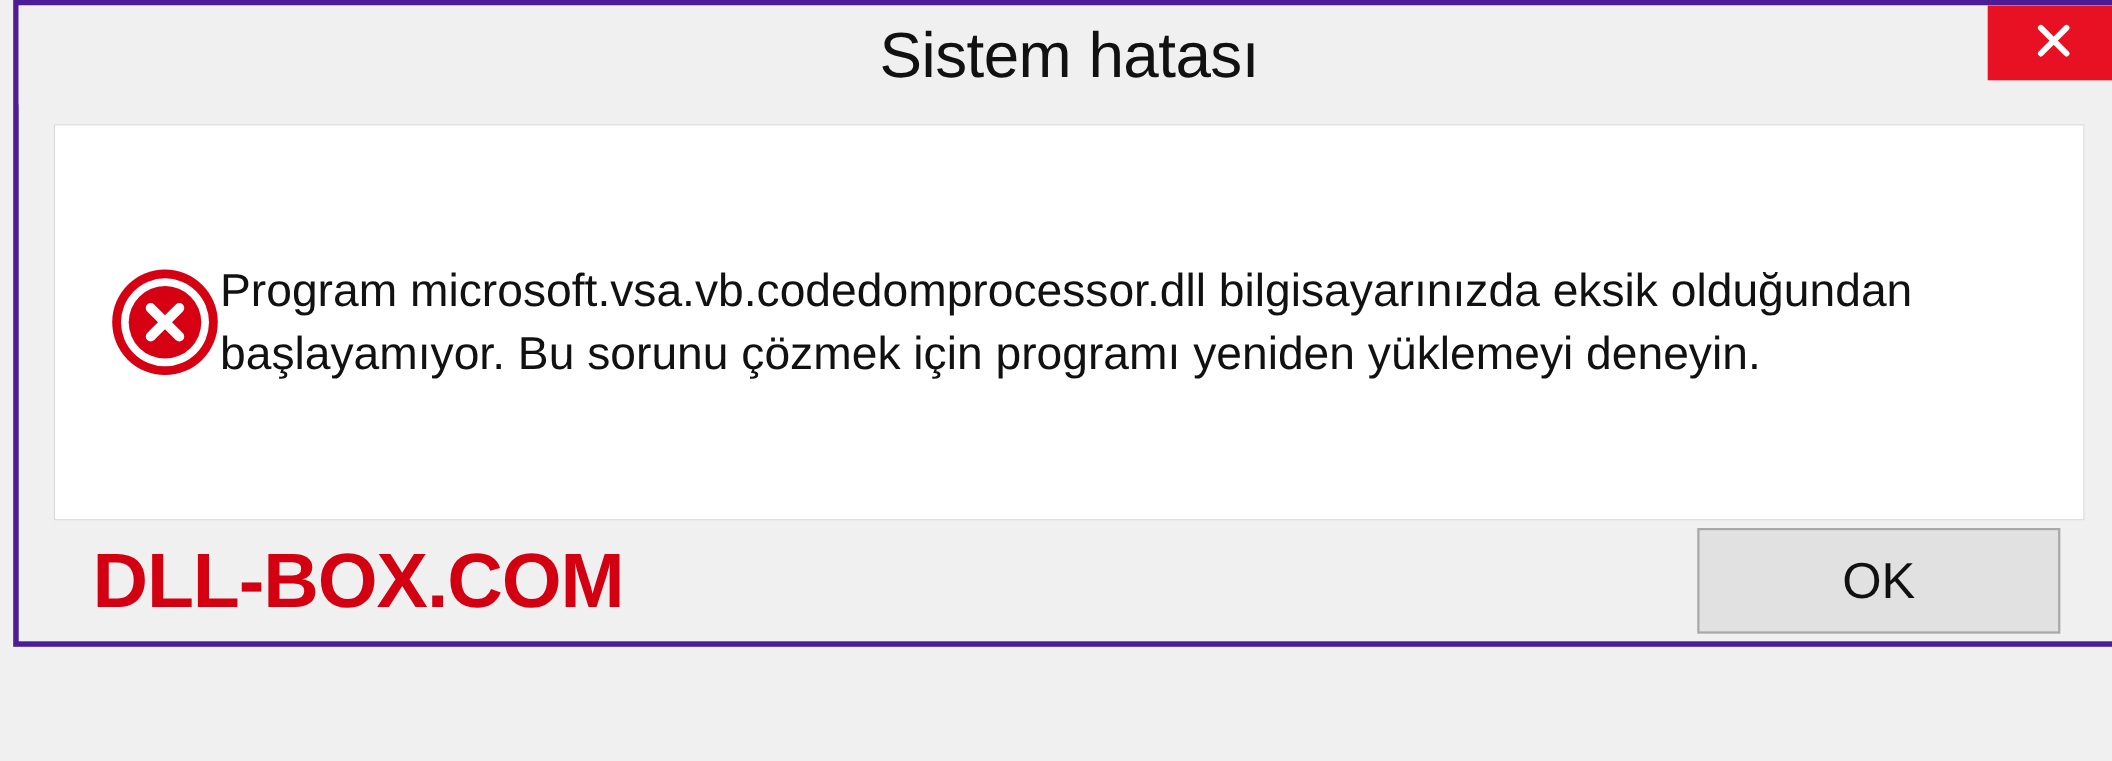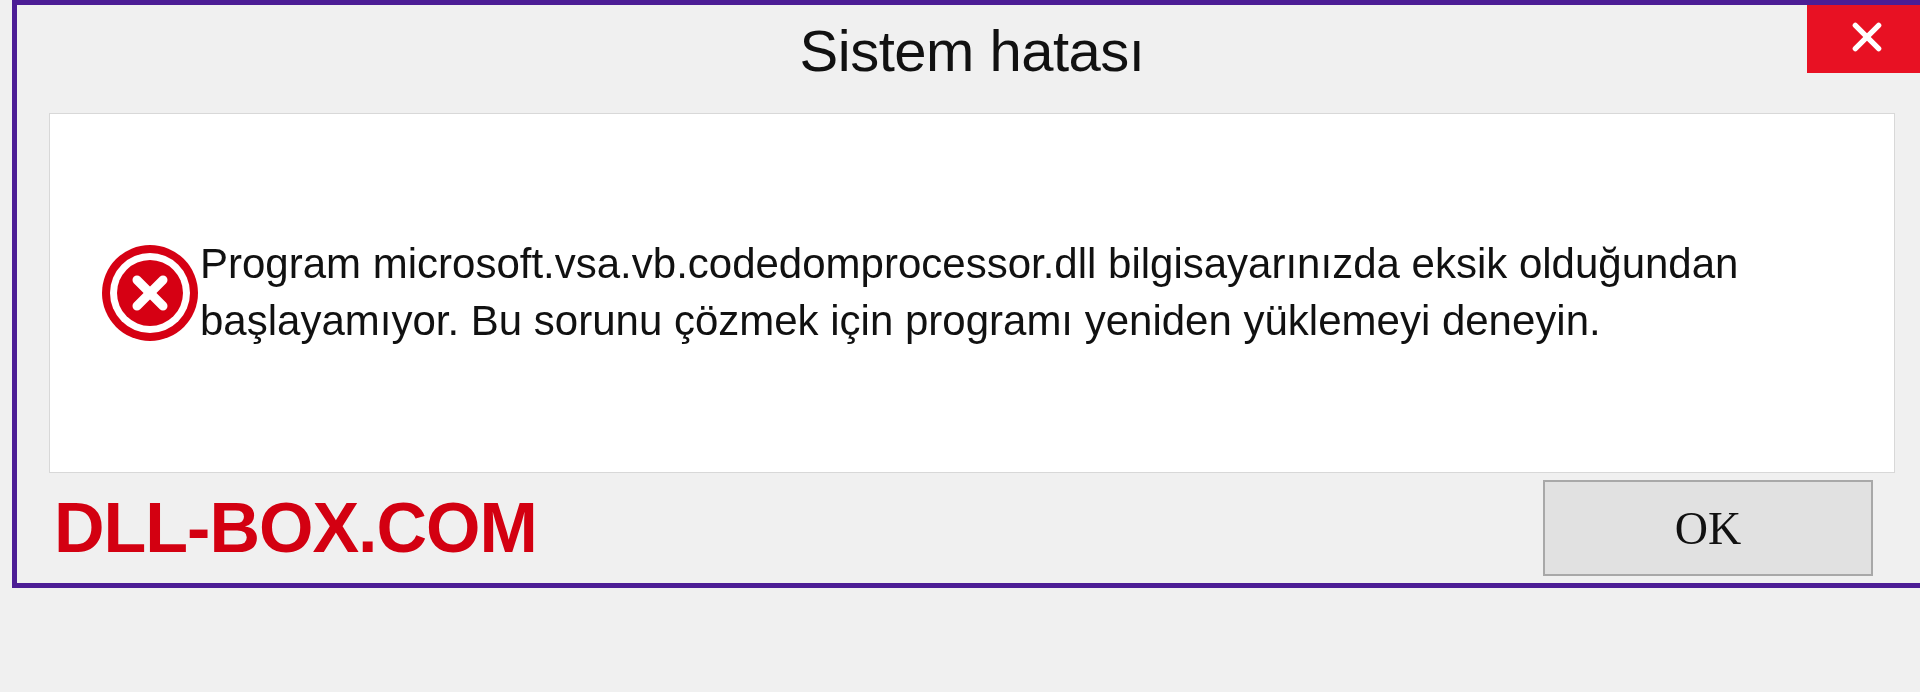--- a/index.html
+++ b/index.html
@@ -86,39 +86,39 @@
     .footer {
       flex: 1;
       display: flex;
       align-items: center;
       justify-content: flex-end;
       padding: 0 54px 0 50px;
       position: relative;
     }
     .watermark {
       position: absolute;
-      left: 37px;
+      left: 67px;
       font-size: 70px;
       font-weight: 800;
       color: #d30011;
       letter-spacing: -1px;
       font-family: Arial, sans-serif;
     }
     .ok-btn {
       width: 330px;
       height: 96px;
       background: #e1e1e1;
       border: 2px solid #a8a8a8;
       font-size: 46px;
       color: #111;
       display: flex;
       align-items: center;
       justify-content: center;
       cursor: pointer;
-      font-family: Liberation Serif, serif;
+      font-family: Liberation Sans, sans-serif;
     }
   </style>
 </head>
 <body>
 
 <div class="dialog">
 
   <div class="titlebar">
     <span class="title-text">Sistem hatası</span>
     <div class="close-btn">

